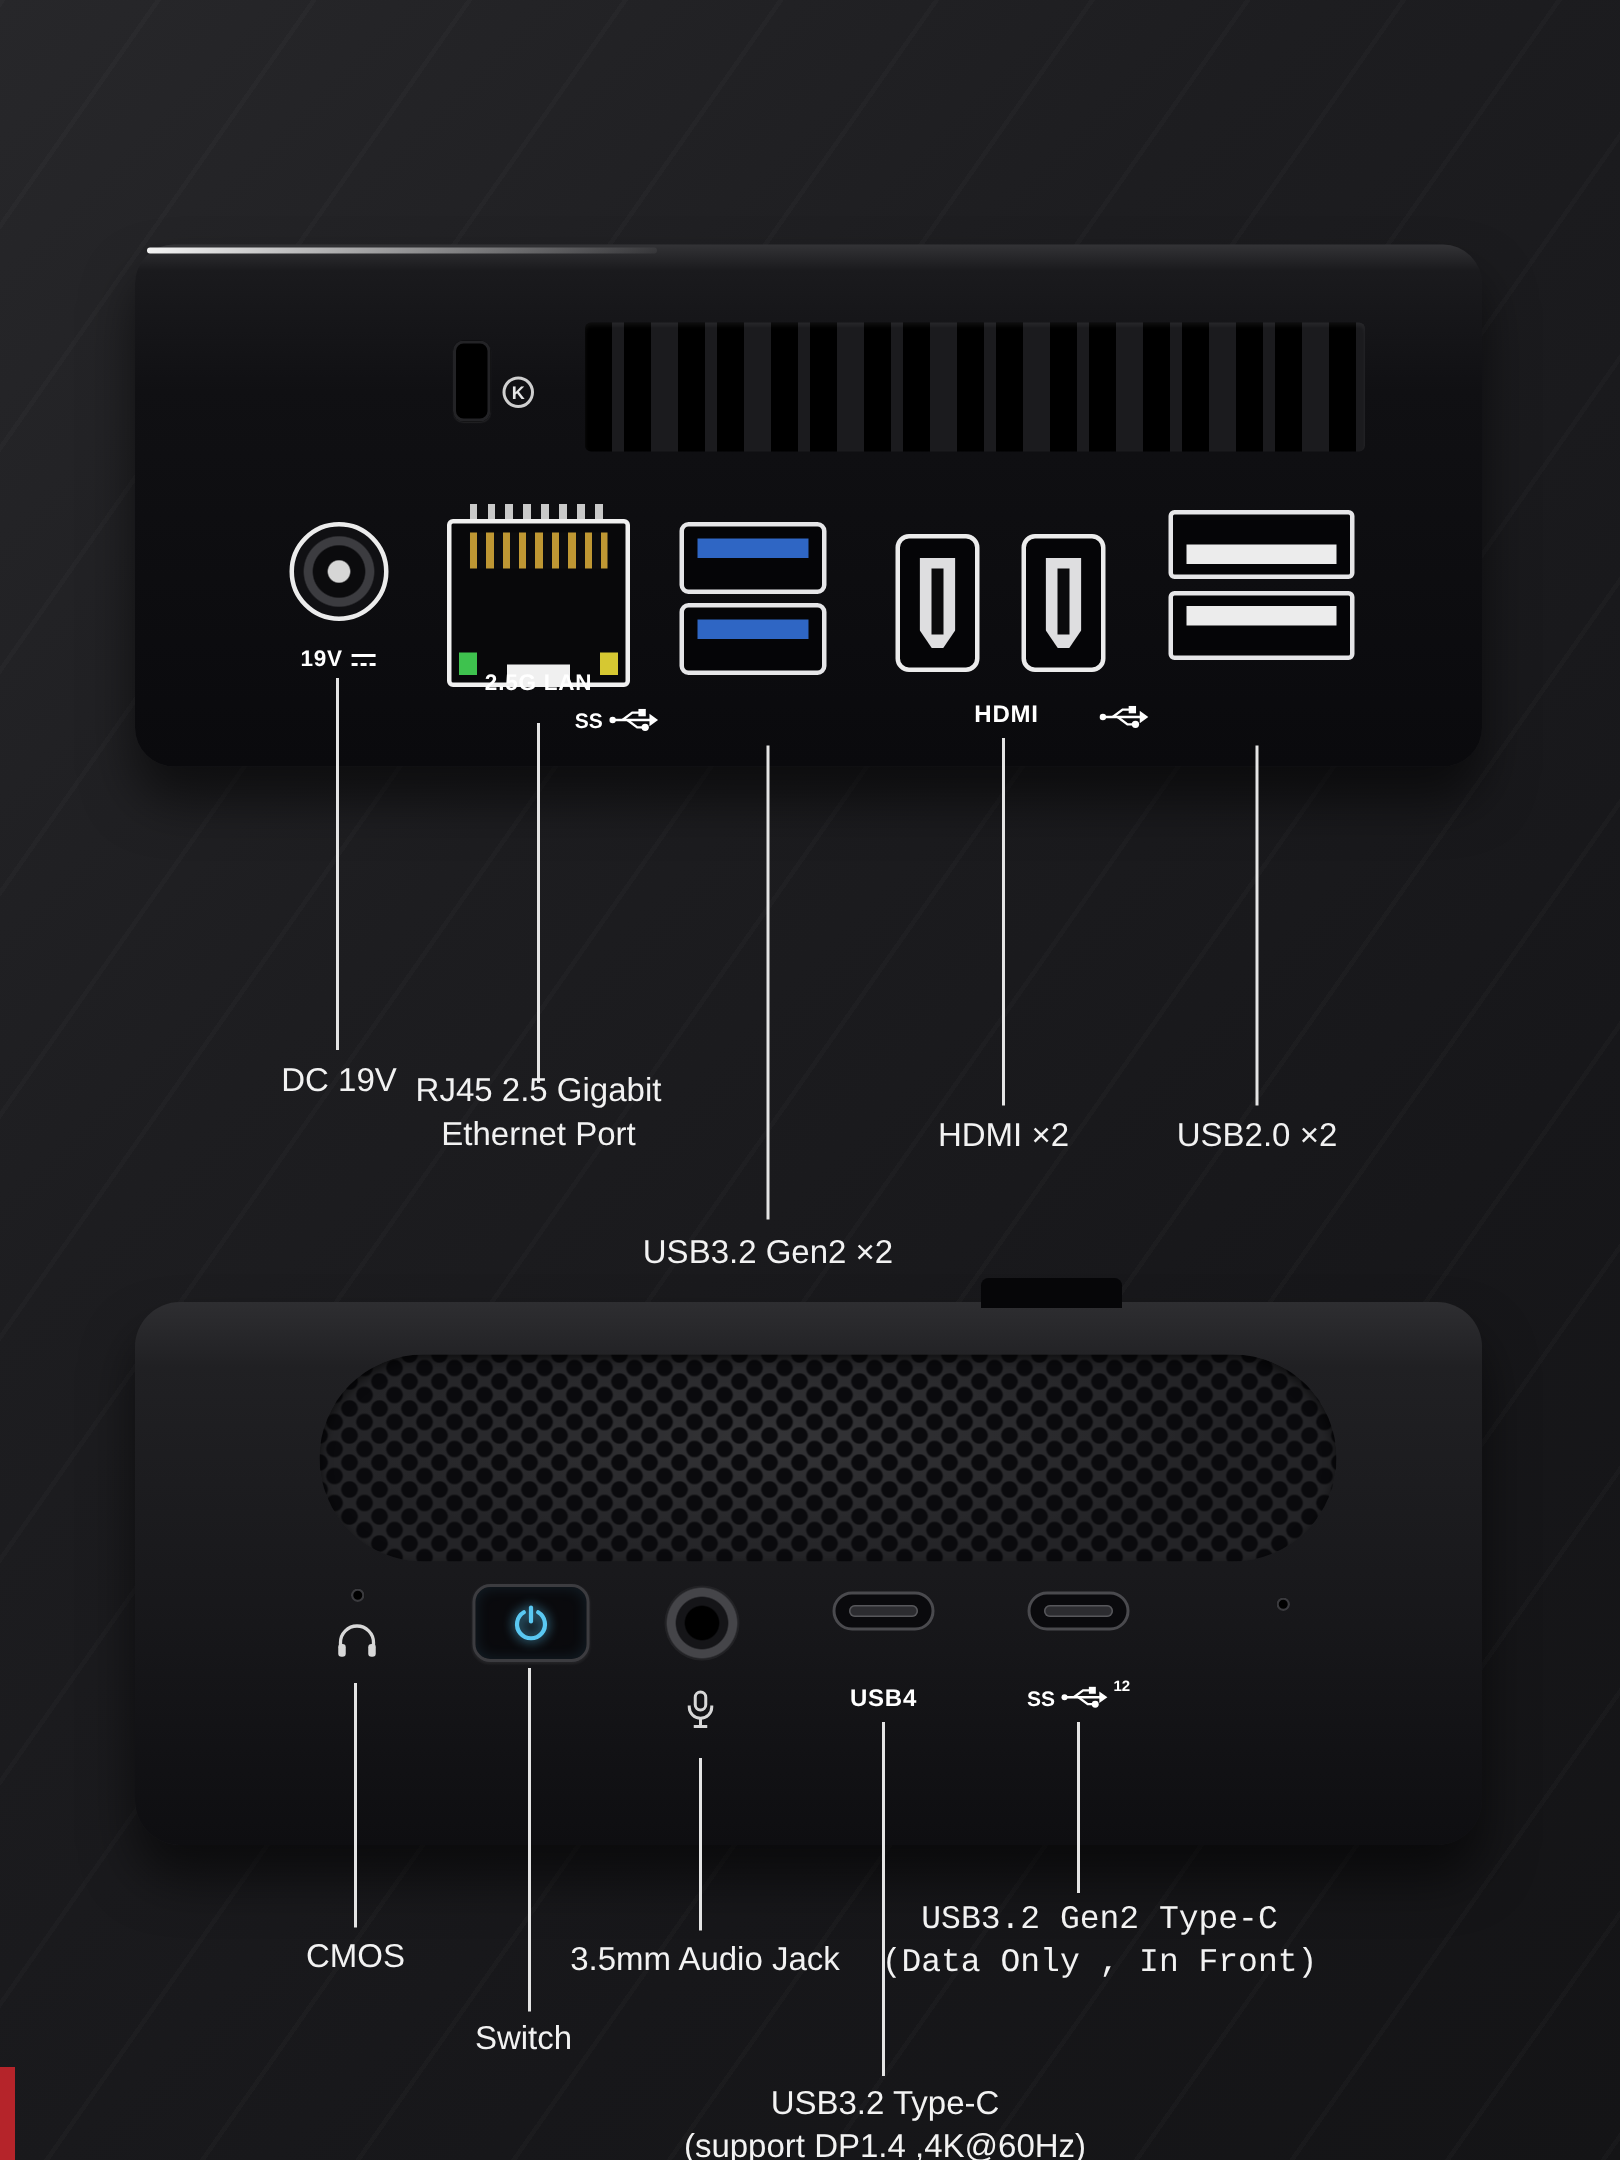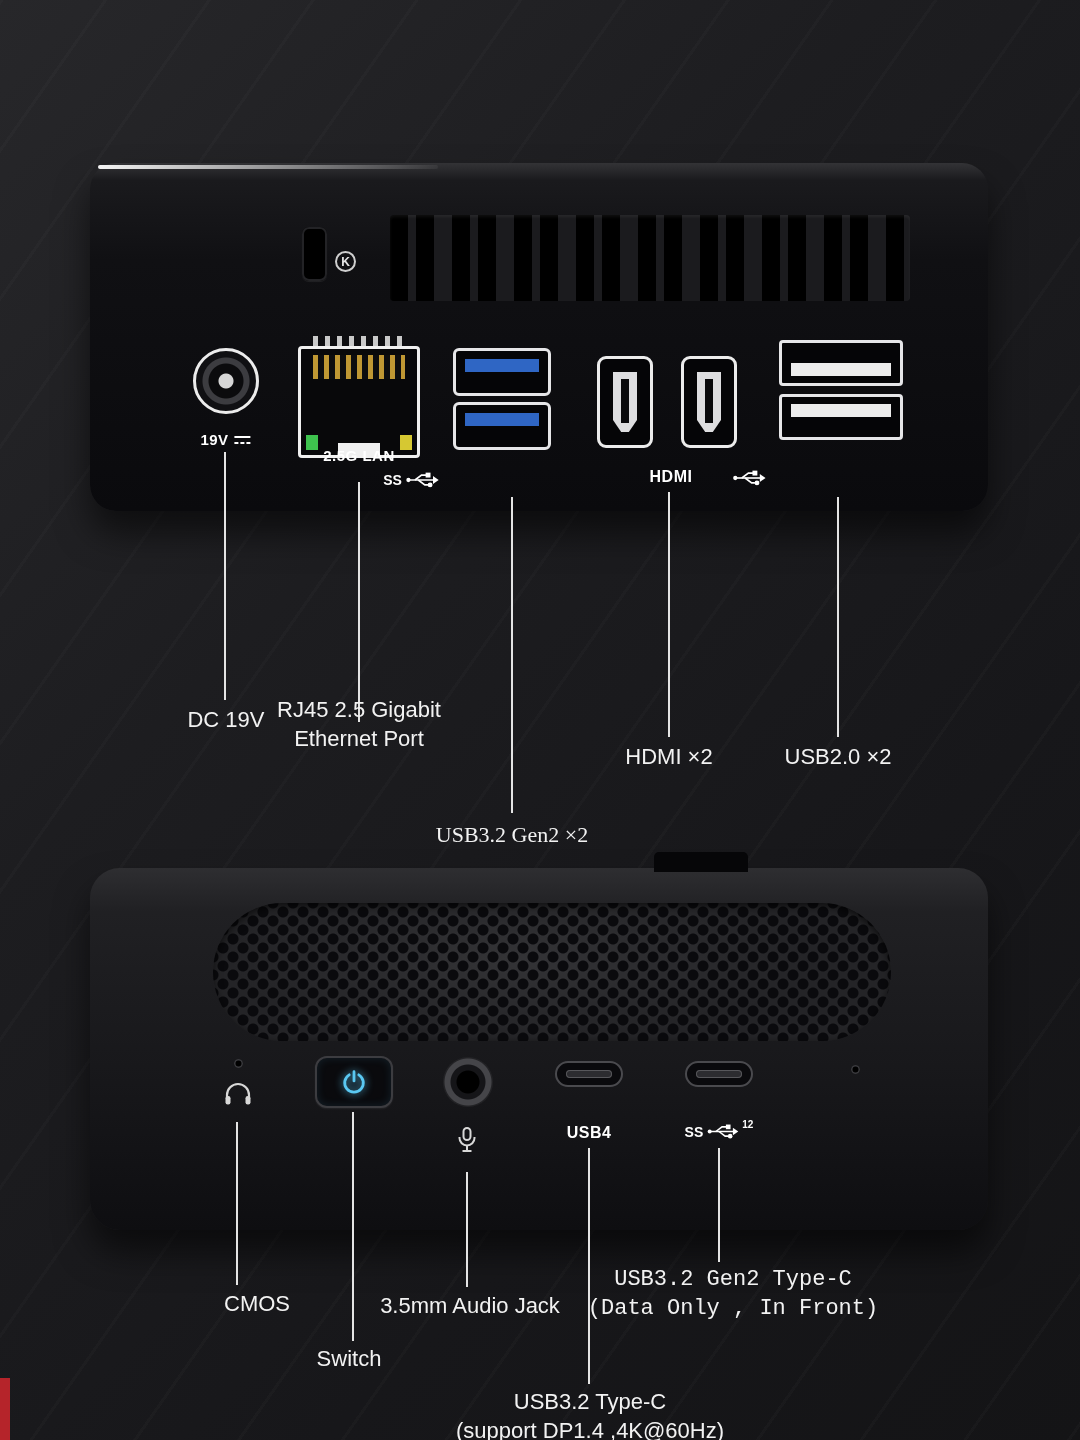--- a/index.html
+++ b/index.html
@@ -256,25 +256,25 @@
       <path d="M16 11 L24 17 H28" stroke="#fff" stroke-width="2" fill="none"></path>
       <circle cx="30.5" cy="17" r="3" fill="#fff"></circle>
     </svg>
   </div>
 </div>
 
 <div class="callout-line" style="left:224px; top:452px; height:248px;"></div>
 <div class="callout-label" style="left:226px; top:705px;">DC 19V</div>
 
 <div class="callout-line" style="left:358px; top:482px; height:240px;"></div>
-<div class="callout-label" style="left:359px; top:695px;">RJ45 2.5 Gigabit
+<div class="callout-label" style="left:359px; top:712px;">RJ45 2.5 Gigabit
 Ethernet Port</div>
 
 <div class="callout-line" style="left:511px; top:497px; height:316px;"></div>
-<div class="callout-label" style="left:512px; top:820px;font-family:Liberation Serif, serif;">USB3.2 Gen2 ×2</div>
+<div class="callout-label" style="left:512px; top:820px;">USB3.2 Gen2 ×2</div>
 
 <div class="callout-line" style="left:668px; top:492px; height:245px;"></div>
 <div class="callout-label" style="left:669px; top:742px;">HDMI ×2</div>
 
 <div class="callout-line" style="left:837px; top:497px; height:240px;"></div>
 <div class="callout-label" style="left:838px; top:742px;">USB2.0 ×2</div>
 
 <div class="device-front">
   <div class="front-top-tab"></div>
   <div class="mesh"></div>
@@ -326,21 +326,21 @@
       <path d="M16 11 L24 17 H28" stroke="#fff" stroke-width="2" fill="none"></path>
       <circle cx="30.5" cy="17" r="3" fill="#fff"></circle>
     </svg>
     <span class="ss-sup">12</span>
   </div>
 
   <div class="pinhole hole-right"></div>
 </div>
 
 <div class="callout-line" style="left:236px; top:1122px; height:163px;"></div>
-<div class="callout-label" style="left:237px; top:1289px;margin-left:20px;">CMOS</div>
+<div class="callout-label" style="left:237px; top:1289px;">CMOS</div>
 
 <div class="callout-line" style="left:352px; top:1112px; height:229px;"></div>
 <div class="callout-label" style="left:349px; top:1344px;">Switch</div>
 
 <div class="callout-line" style="left:466px; top:1172px; height:115px;"></div>
 <div class="callout-label" style="left:470px; top:1291px;">3.5mm Audio Jack</div>
 
 <div class="callout-line" style="left:588px; top:1148px; height:236px;"></div>
 <div class="callout-label" style="left:590px; top:1387px;">USB3.2 Type-C
 (support DP1.4 ,4K@60Hz)</div>

